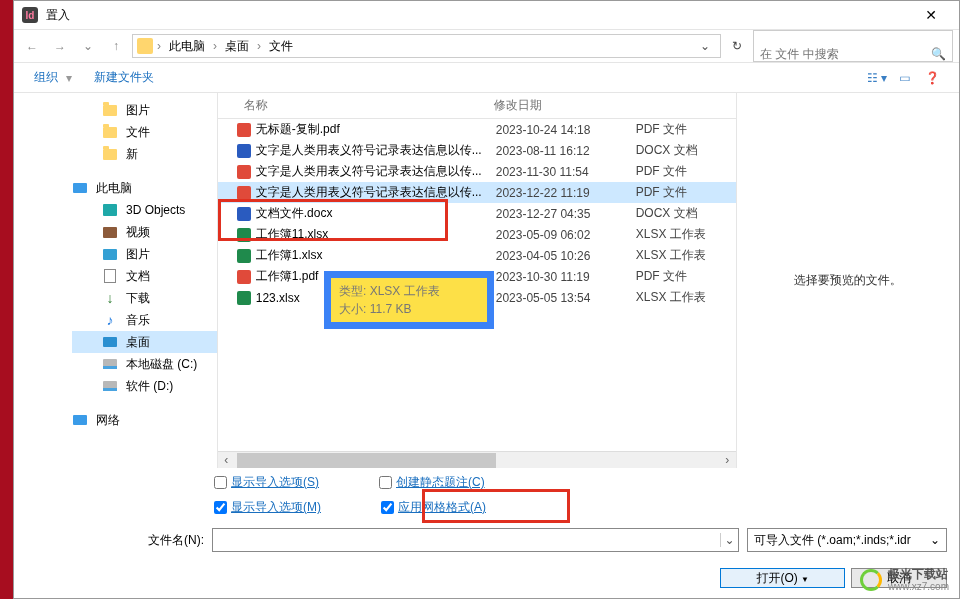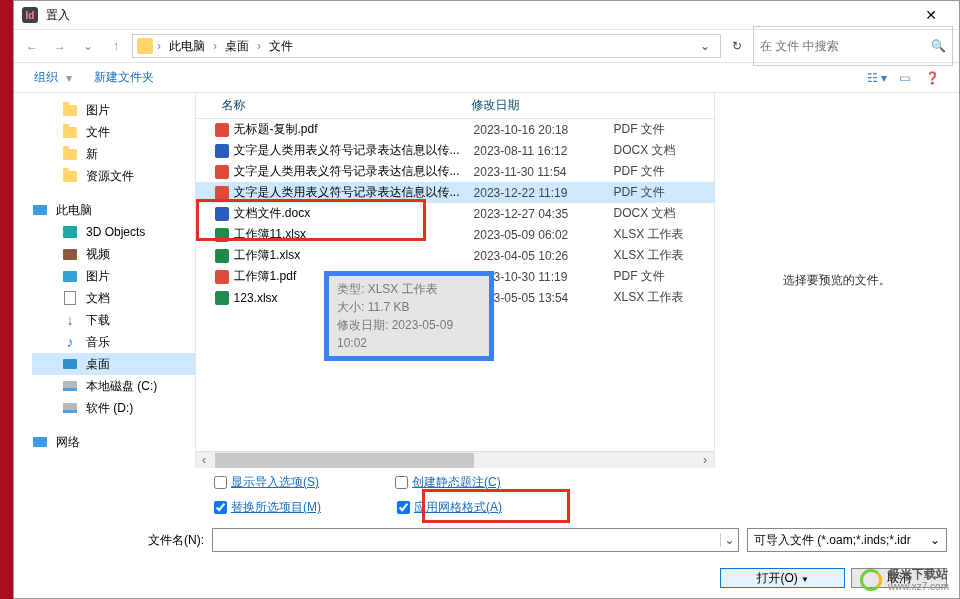--- a/index.html
+++ b/index.html
@@ -11,67 +11,67 @@
 .titlebar .title{flex:1;}
 .titlebar .close{width:40px;height:28px;display:flex;align-items:center;justify-content:center;font-size:14px;cursor:pointer;}
 .navrow{height:34px;border-top:1px solid #e5e5e5;border-bottom:1px solid #e5e5e5;display:flex;align-items:center;padding:0 6px;gap:4px;}
 .navbtn{width:24px;height:24px;display:flex;align-items:center;justify-content:center;color:#888;}
 .pathbox{flex:1;height:24px;border:1px solid #ccc;display:flex;align-items:center;padding:0 4px;gap:2px;background:#fff;}
 .pathbox .foldericon{width:16px;height:16px;background:#ffd66e;border-radius:2px;}
 .pathbox .sep{color:#888;padding:0 2px;}
 .pathbox .seg{padding:2px 4px;}
 .pathbox .dropend{margin-left:auto;color:#555;padding:0 6px;}
 .refreshbtn,.searchicon{width:24px;height:24px;display:flex;align-items:center;justify-content:center;color:#444;}
-.searchbox{width:200px;height:40px;border:1px solid #ccc;display:flex;align-items:center;padding:0 6px;color:#777;gap:4px;}
+.searchbox{width:200px;height:32px;border:1px solid #ccc;display:flex;align-items:flex-end;padding:0 6px;color:#777;gap:4px;}
 .searchbox input{border:none;outline:none;flex:1;}
 .toolrow{height:30px;display:flex;align-items:center;padding:0 12px;border-bottom:1px solid #e5e5e5;background:#fff;}
 .toolrow .item{padding:4px 8px;color:#1a6fbf;}
 .toolrow .spacer{flex:1;}
 .toolrow .viewbtn,.toolrow .helpbtn{width:28px;height:22px;display:flex;align-items:center;justify-content:center;color:#3a7fc4;}
-.mainrow{display:flex;height:375px;}
+.mainrow{display:flex;height:375px;padding-left:40px;}
 .sidebar{width:190px;border-right:1px solid #e5e5e5;overflow:hidden;padding:6px 0;}
 .sidebar .sitem{display:flex;align-items:center;height:22px;padding:0 6px 0 30px;gap:8px;cursor:pointer;}
 .sidebar .sitem.sel{background:#cde8ff;}
 .sidebar .sitem .ic{width:16px;height:16px;display:flex;align-items:center;justify-content:center;}
 .sidebar .group{padding-left:18px;}
 .fic-folder{width:14px;height:11px;background:#ffd66e;border-radius:1px;position:relative;}
 .fic-folder::before{content:'';position:absolute;top:-3px;left:0;width:6px;height:3px;background:#ffd66e;border-radius:1px 1px 0 0;}
 .fic-pc{width:14px;height:10px;background:#3a9be8;border-radius:1px;}
 .fic-3d{width:14px;height:12px;background:#1fa8a8;border-radius:1px;}
 .fic-vid{width:14px;height:11px;background:#8c5a3a;border-radius:1px;}
 .fic-img{width:14px;height:11px;background:#34a0d4;border-radius:1px;}
 .fic-doc{width:12px;height:14px;background:#fff;border:1px solid #888;}
 .fic-down{color:#2e7d32;font-size:14px;}
 .fic-music{color:#1f7ae0;font-size:14px;}
 .fic-desk{width:14px;height:10px;background:#2a8fd0;border-radius:1px;}
 .fic-disk{width:14px;height:10px;background:#b8b8b8;border-radius:1px;position:relative;}
 .fic-disk::after{content:'';position:absolute;bottom:0;left:0;right:0;height:3px;background:#4aa3e0;}
 .center{flex:1;display:flex;flex-direction:column;border-right:1px solid #e5e5e5;}
 .colhead{height:26px;display:flex;align-items:center;border-bottom:1px solid #e5e5e5;padding-left:18px;}
-.colhead div{padding:4px 8px;color:#0c4a6e;}
+.colhead div{padding:4px 8px;color:#737373;}
 .col-name{width:250px;}
 .col-date{width:140px;}
 .col-type{width:100px;}
 .filelist{flex:1;position:relative;overflow:hidden;}
 .frow{display:flex;align-items:center;height:21px;padding-left:18px;cursor:pointer;}
 .frow.sel{background:#cde8ff;}
 .frow .ficon{width:16px;height:16px;margin-right:4px;display:inline-flex;align-items:center;justify-content:center;}
 .fic-pdf{width:14px;height:14px;background:#e04a3a;border-radius:2px;}
 .fic-word{width:14px;height:14px;background:#2a5bbf;border-radius:2px;}
 .fic-xlsx{width:14px;height:14px;background:#1f8a4c;border-radius:2px;}
 .frow .fname{width:240px;overflow:hidden;text-overflow:ellipsis;white-space:nowrap;}
 .frow .fdate{width:140px;color:#444;}
 .frow .ftype{width:100px;color:#444;}
 .redbox{position:absolute;border:3px solid #e03020;pointer-events:none;}
-.tooltip{position:absolute;left:310px;top:270px;width:170px;background:#e5e5e5;border:5px solid #3b82f6;padding:4px 8px;color:#777;line-height:1.5;}
+.tooltip{position:absolute;left:310px;top:270px;width:170px;background:#fde047;border:7px solid #3b82f6;padding:4px 8px;color:#777;line-height:1.5;}
 .scrollbar-h{height:17px;background:#f0f0f0;border-top:1px solid #ddd;display:flex;align-items:center;}
 .scrollbar-h .thumb{height:15px;width:50%;background:#c8c8c8;margin-left:2px;}
 .scrollbar-h .arrow{width:17px;height:17px;display:flex;align-items:center;justify-content:center;color:#666;}
 .preview{width:255px;display:flex;align-items:center;justify-content:center;color:#333;padding:10px;}
-.optrow{padding:6px 0 2px 200px;display:flex;gap:76px;position:relative;}
+.optrow{padding:6px 0 2px 200px;display:flex;gap:60px;position:relative;}
 .optrow label{display:flex;align-items:center;gap:4px;color:#1a6fbf;cursor:pointer;}
 .optrow label .ul{text-decoration:underline;}
 input[type=checkbox]{width:13px;height:13px;}
 .fnrow{display:flex;align-items:center;padding:10px 12px 10px 0;gap:8px;}
 .fnrow .lbl{width:190px;text-align:right;}
 .fnrow .combo{flex:1;height:24px;border:1px solid #888;display:flex;align-items:center;}
 .fnrow .combo .drop{width:18px;text-align:center;color:#555;border-left:1px solid #ccc;}
 .fnrow .filter{width:200px;height:24px;border:1px solid #888;display:flex;align-items:center;padding:0 6px;justify-content:space-between;}
 .btnrow{display:flex;justify-content:flex-end;gap:6px;padding:6px 12px 10px;}
 .btnrow button{height:20px;padding:0 35px;border:1px solid #888;background:#e8e8e8;cursor:pointer;}
@@ -142,26 +142,20 @@
               <span class="fic-folder"></span>
             </span>
             <span>文件</span>
           </div>
         <div class="sitem">
             <span class="ic">
               <span class="fic-folder"></span>
             </span>
             <span>新</span>
           </div>
-        <div class="sitem">
-            <span class="ic">
-              <span class="fic-folder"></span>
-            </span>
-            <span>资源文件</span>
-          </div>
       </div>
       <div style="height:12px"></div>
       <div class="sitem" style="padding-left:18px">
           <span class="ic">
             <span class="fic-pc"></span>
           </span>
           <span>此电脑</span>
         </div>
       <div class="group">
         <div class="sitem">
@@ -229,21 +223,21 @@
         <div class="col-name">名称</div>
         <div class="col-date">修改日期</div>
       </div>
       <div class="filelist" id="filelist">
         <div class="redbox" style="left:0;top:80px;width:230px;height:42px"></div>
       <div class="frow">
             <span class="ficon">
               <span class="fic-pdf"></span>
             </span>
             <span class="fname">无标题-复制.pdf</span>
-            <span class="fdate">2023-10-16 20:18</span>
+            <span class="fdate">2023-10-24 14:18</span>
             <span class="ftype">PDF 文件</span>
           </div>
           <div class="frow">
             <span class="ficon">
               <span class="fic-word"></span>
             </span>
             <span class="fname">文字是人类用表义符号记录表达信息以传...</span>
             <span class="fdate">2023-08-11 16:12</span>
             <span class="ftype">DOCX 文档</span>
           </div>
@@ -313,37 +307,36 @@
     </div>
 
     <div class="preview">
       <span>选择要预览的文件。</span>
     </div>
   </div>
 
   <div class="tooltip">
     <div>类型: XLSX 工作表</div>
     <div>大小: 11.7 KB</div>
-    <div>修改日期: 2023-05-09 10:02</div>
   </div>
 
   <div class="optrow">
     <label>
         <input type="checkbox" style="">
         <span class="ul">显示导入选项(S)</span>
       </label>
     <label>
         <input type="checkbox" style="">
         <span class="ul">创建静态题注(C)</span>
       </label>
   </div>
   <div class="optrow">
     <label>
         <input type="checkbox" checked="" style="">
-        <span class="ul">替换所选项目(M)</span>
+        <span class="ul">显示导入选项(M)</span>
       </label>
     <label>
         <input type="checkbox" checked="" style="">
         <span class="ul">应用网格格式(A)</span>
       </label>
     <div class="redbox" style="left:408px;top:-4px;width:148px;height:34px"></div>
   </div>
 
   <div class="fnrow">
     <span class="lbl">文件名(N):</span>

